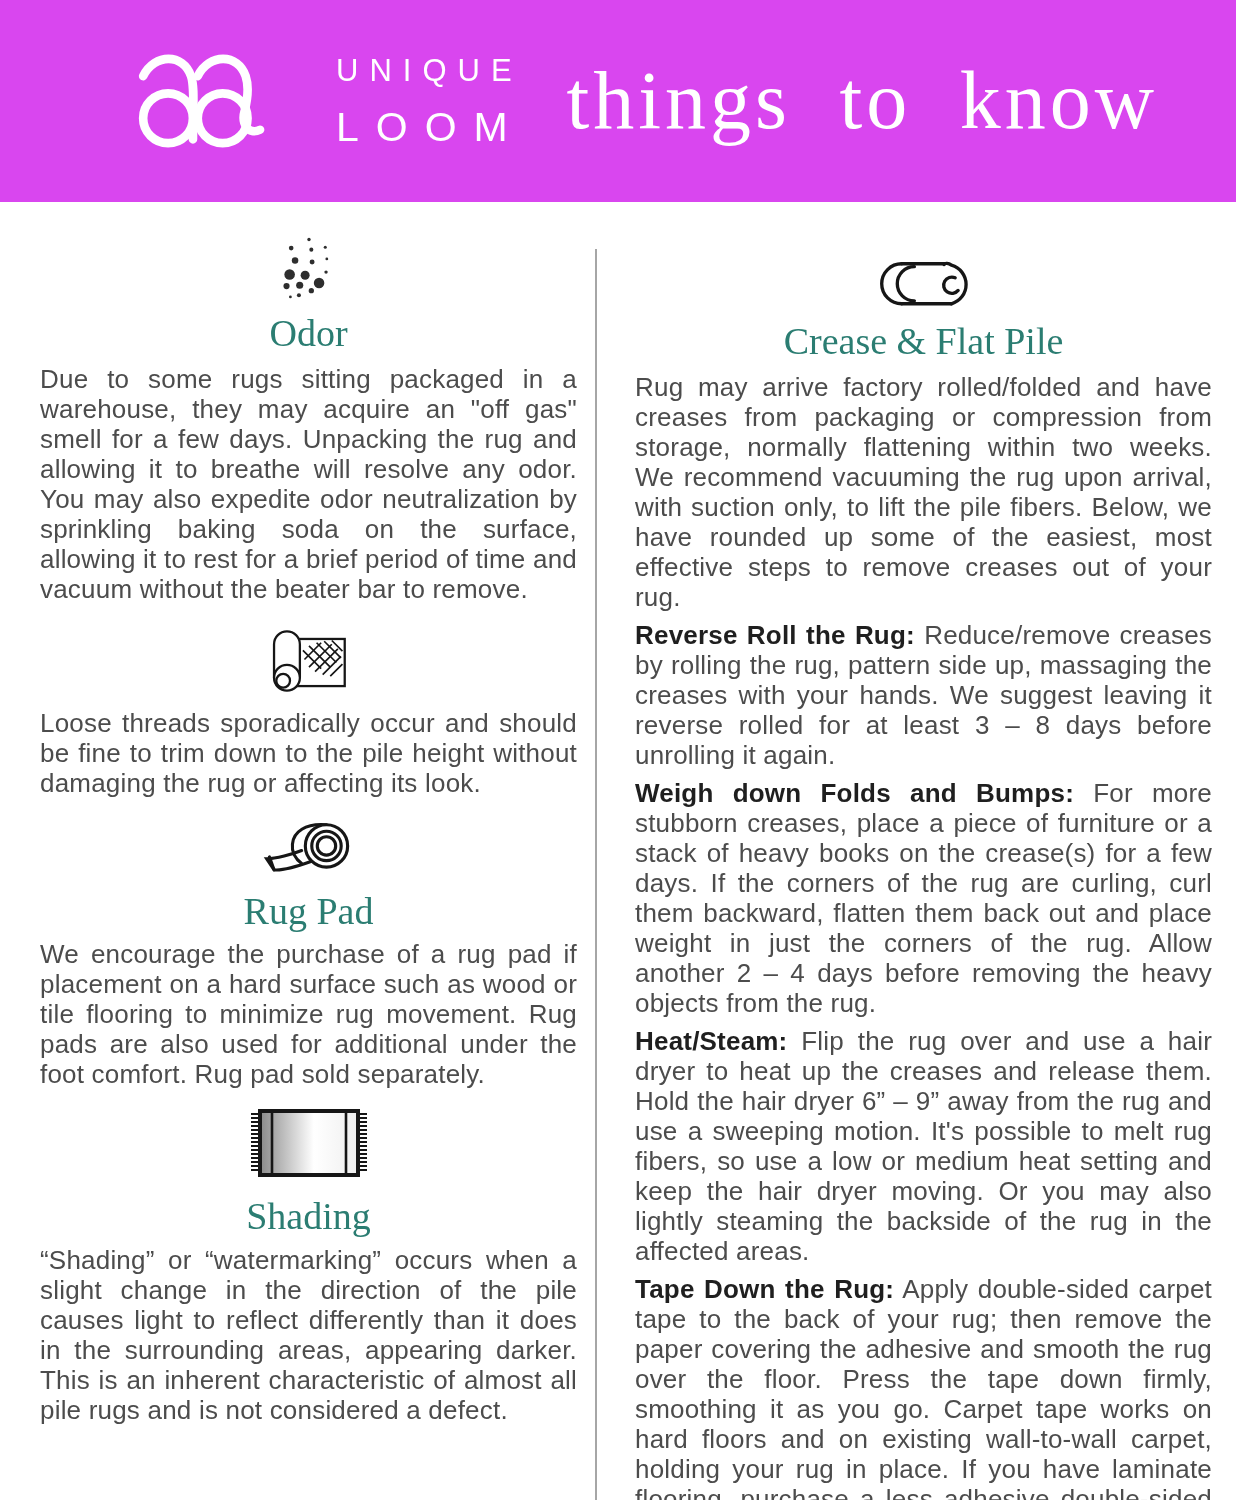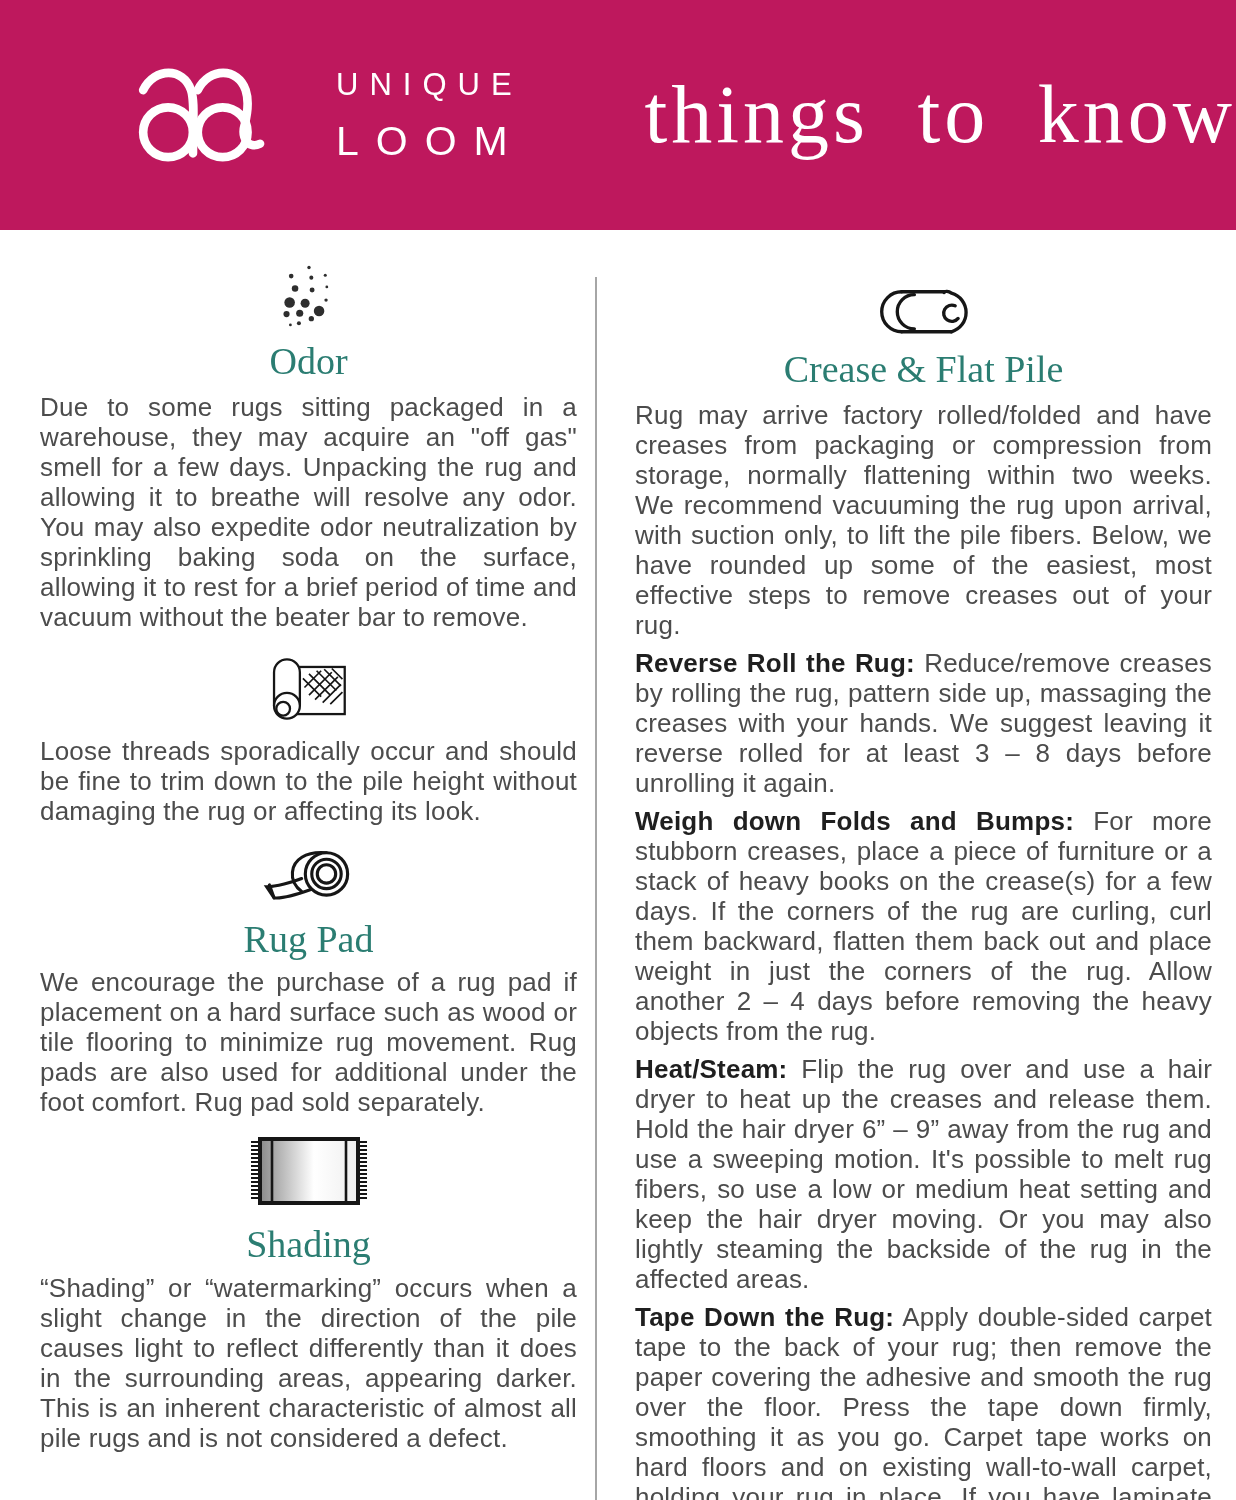--- a/index.html
+++ b/index.html
@@ -1,25 +1,25 @@
 <!DOCTYPE html>
 <html><head>
 <meta charset="utf-8">
 <style>
   html,body{margin:0;padding:0;background:#fff;}
   .page{position:relative;width:1236px;height:1500px;background:#ffffff;overflow:hidden;
         font-family:"Liberation Sans",sans-serif;color:#4c4c4c;}
   
-  .banner{height:230px;background:#be185d;display:flex;align-items:center;}
+  .banner{height:202px;background:#d946ef;display:flex;align-items:center;}
   .brand{display:flex;align-items:center;gap:30px;padding-left:124px;}
   .logo-svg{display:block;}
   .brand-text{color:#ffffff;line-height:1;}
   .brand-line1{font-size:31px;letter-spacing:11px;font-weight:400;}
   .brand-line2{font-size:41px;letter-spacing:17px;font-weight:400;margin-top:21px;text-align:center;}
-  .banner-title{margin-left:auto;color:#ffffff;
+  .banner-title{margin-left:auto;padding-right:78px;color:#ffffff;
         font-family:"Liberation Serif",serif;font-weight:400;font-size:82px;
         letter-spacing:4px;word-spacing:24px;line-height:1;}
   
   .content{display:flex;align-items:stretch;padding:0 24px 0 40px;}
   .col-left{width:537px;}
   .divider{width:2px;background:#a6a6a6;margin:47px 0 10px 18px;}
   .col-right{width:577px;margin-left:auto;}
   
   .icon-wrap{display:flex;justify-content:center;}
   .section-title{font-family:"Liberation Serif",serif;font-weight:400;color:#2b7d72;

